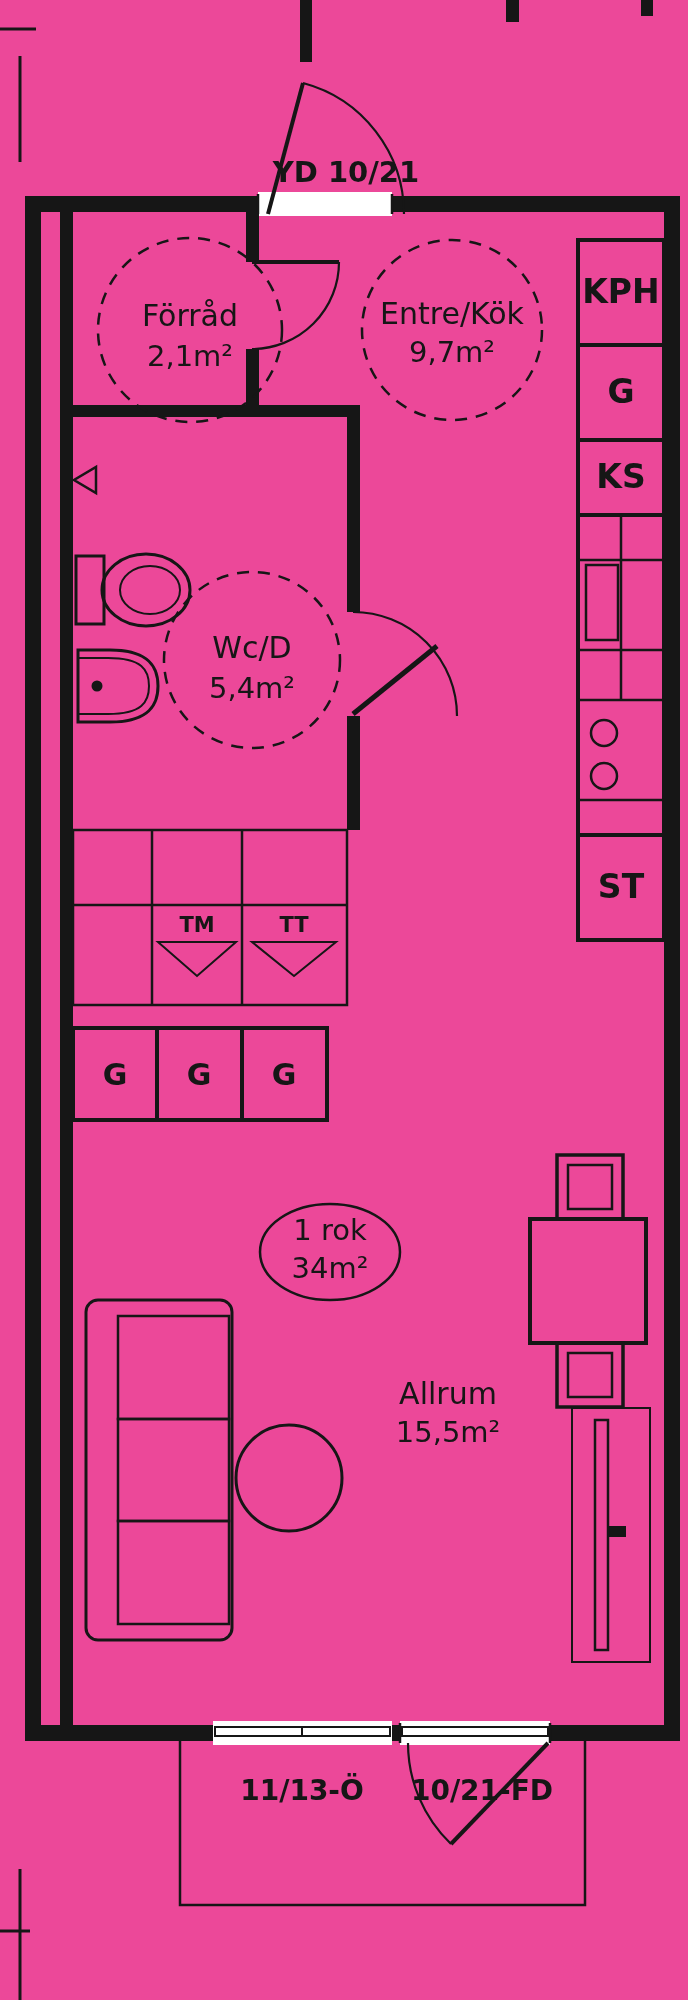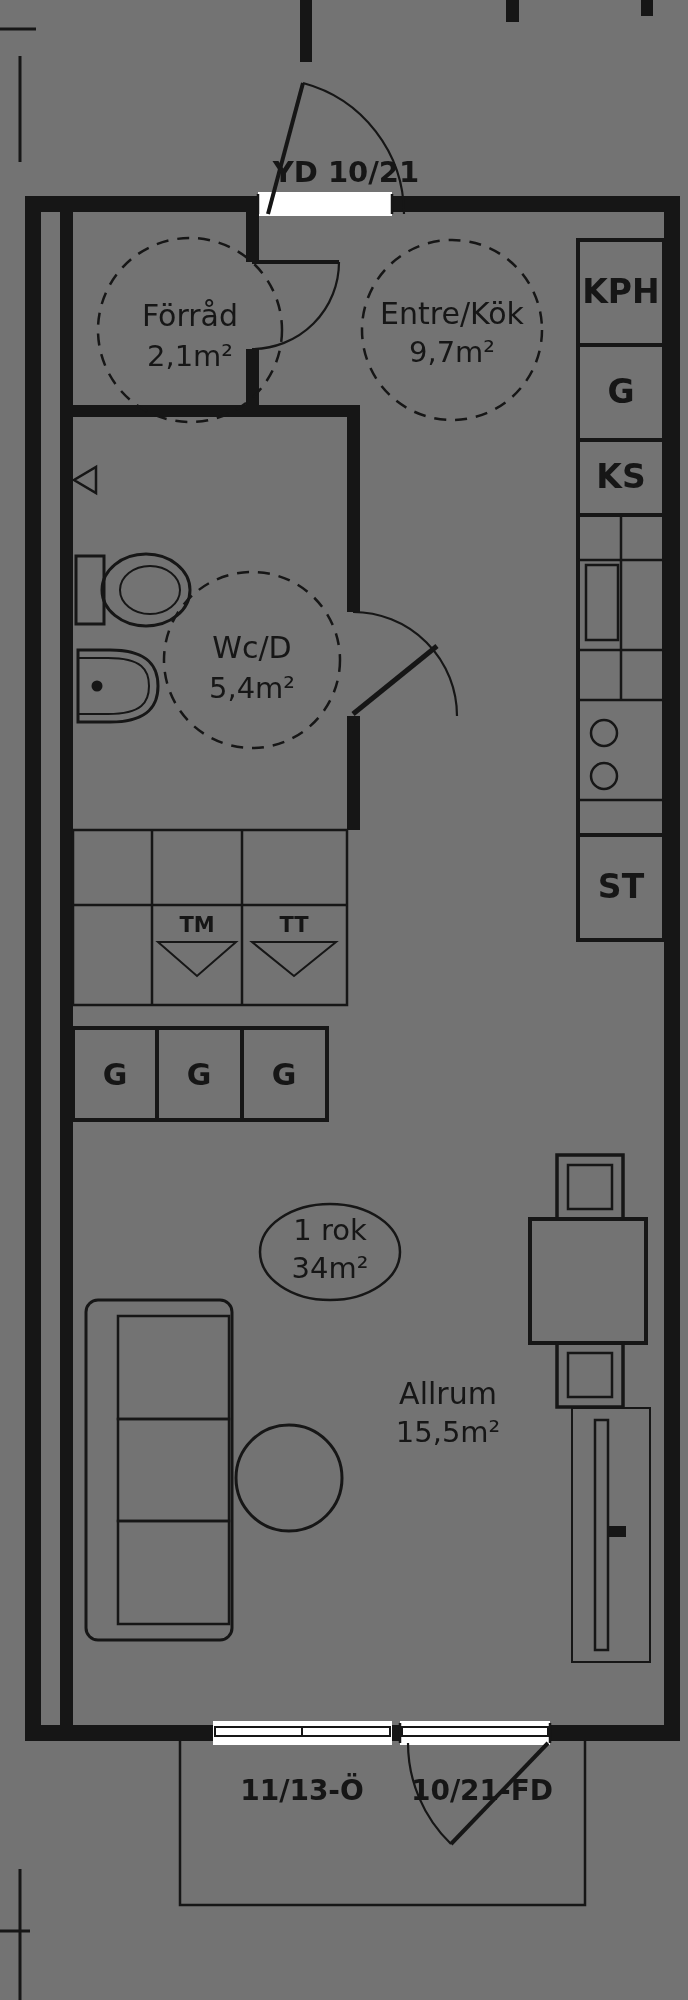--- a/index.html
+++ b/index.html
@@ -1,16 +1,16 @@
 <!DOCTYPE html>
 <html><head>
 <meta charset="utf-8">
 <style>
   html,body{margin:0;padding:0;background:#ffffff}
-  .canvas{position:relative;width:688px;height:2000px;background:#737373;overflow:hidden}
+  .canvas{position:relative;width:688px;height:2000px;background:#ec4899;overflow:hidden}
   svg{display:block}
   text.t{font-family:"DejaVu Sans","Liberation Sans",sans-serif;fill:#161616}
   .b{font-weight:bold}
   .ln{stroke:#161616;fill:none}
   .fl{fill:#161616;stroke:none}
   .wh{fill:#ffffff;stroke:none}
   .dash{stroke-dasharray:12 9}
 </style>
 </head>
 <body>

